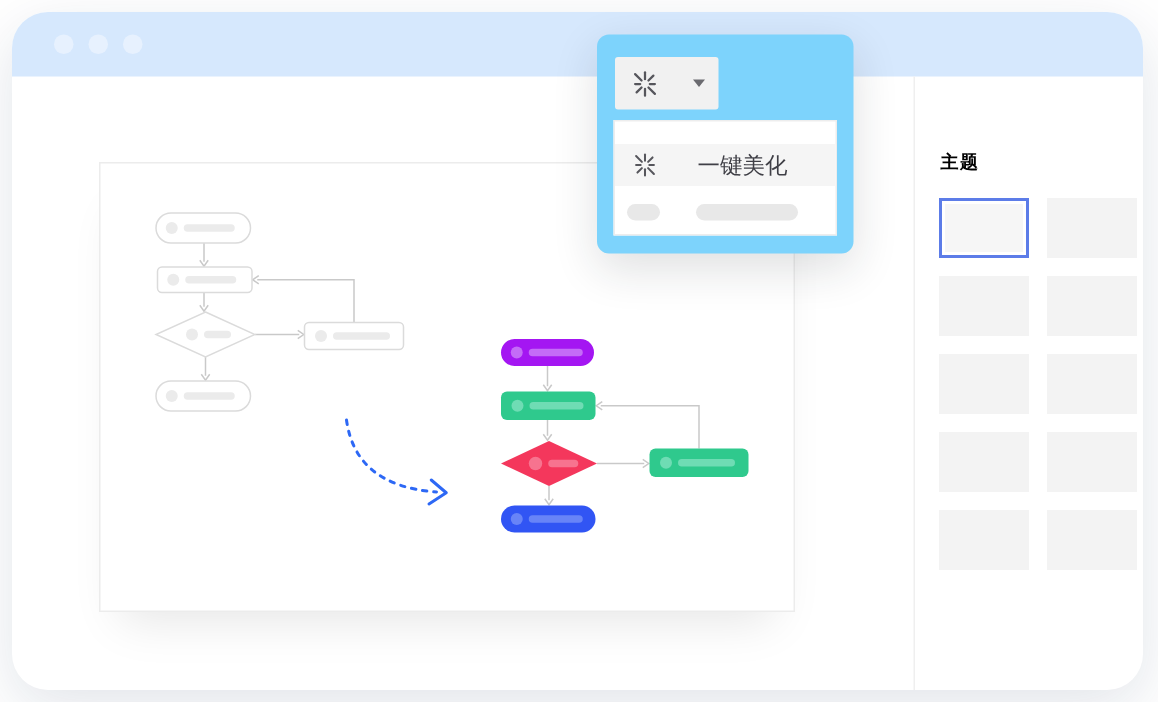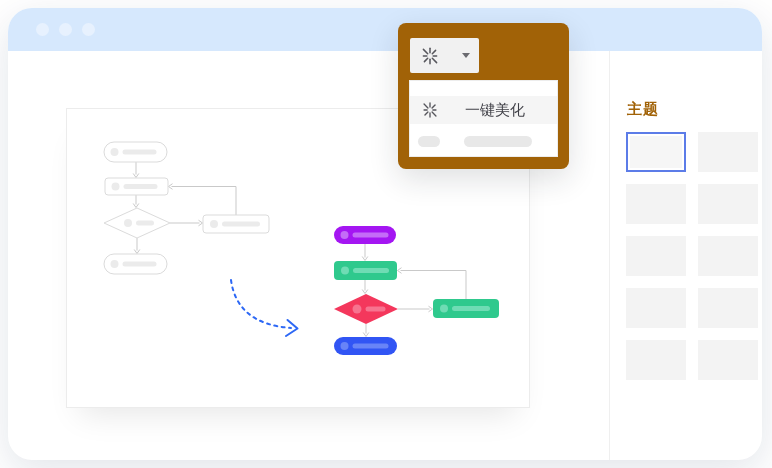--- a/index.html
+++ b/index.html
@@ -13,39 +13,39 @@
             display:flex;align-items:center;padding-left:28px;box-sizing:border-box;}
   .dot{width:13px;height:13px;border-radius:50%;background:#E7F1FE;margin-right:10px;}
 
   
   .canvas-card{position:absolute;left:58px;top:100px;width:464px;height:300px;background:#ffffff;
                border:1px solid #ECECEC;box-sizing:border-box;
                box-shadow:0 20px 30px -14px rgba(0,0,0,.10);}
   .flow-svg{position:absolute;left:0;top:0;}
 
   
-  .popup{position:absolute;left:390px;top:15px;width:171px;height:146px;background:#a16207;
+  .popup{position:absolute;left:390px;top:15px;width:171px;height:146px;background:#7dd3fc;
          border-radius:8px;box-shadow:0 10px 30px rgba(29,33,41,.14);z-index:5;}
   .popup-button{position:absolute;left:12px;top:15px;width:69px;height:35px;background:#F1F1F1;
                 border-radius:2px;display:flex;align-items:center;padding-left:10px;box-sizing:border-box;cursor:pointer;}
   .caret{width:0;height:0;border-left:4px solid transparent;border-right:4px solid transparent;
          border-top:5px solid #6b6b70;margin-left:22px;}
   .popup-menu{position:absolute;left:11px;top:57px;width:149px;height:77px;background:#ffffff;
               border:1px solid #EDEDED;box-sizing:border-box;}
   .menu-row{position:absolute;left:0;top:15px;width:100%;height:28px;background:#F5F5F5;
             display:flex;align-items:center;padding-left:11px;box-sizing:border-box;cursor:pointer;}
   .menu-label{font-size:15px;color:#3F3F46;margin-left:26px;white-space:nowrap;}
   .skeleton-row{position:absolute;left:0;top:55px;width:100%;height:11px;}
   .pill{position:absolute;top:0;height:11px;border-radius:5.5px;background:#E8E8E8;}
   .pill-s{left:8px;width:22px;}
   .pill-l{left:54px;width:68px;}
 
   
   .divider{position:absolute;left:601px;top:43px;width:1px;height:409px;background:#EFEFEF;}
-  .sidebar-title{position:absolute;left:619px;top:92px;font-size:15px;font-weight:bold;color:#a16207;letter-spacing:1px;}
+  .sidebar-title{position:absolute;left:619px;top:92px;font-size:12px;font-weight:bold;color:#000000;letter-spacing:1px;}
   .theme-grid{position:absolute;left:618px;top:124px;width:132px;display:grid;
               grid-template-columns:60px 60px;grid-auto-rows:40px;column-gap:12px;row-gap:12px;}
   .thumb{width:60px;height:40px;background:#F3F3F3;box-sizing:border-box;cursor:pointer;}
   .thumb.selected{background:#F6F6F6;border:2px solid #5C7CE8;box-shadow:inset 0 0 0 2px #ffffff;}
 </style>
 </head>
 <body>
 
 <div class="stage">
   <div class="window">

